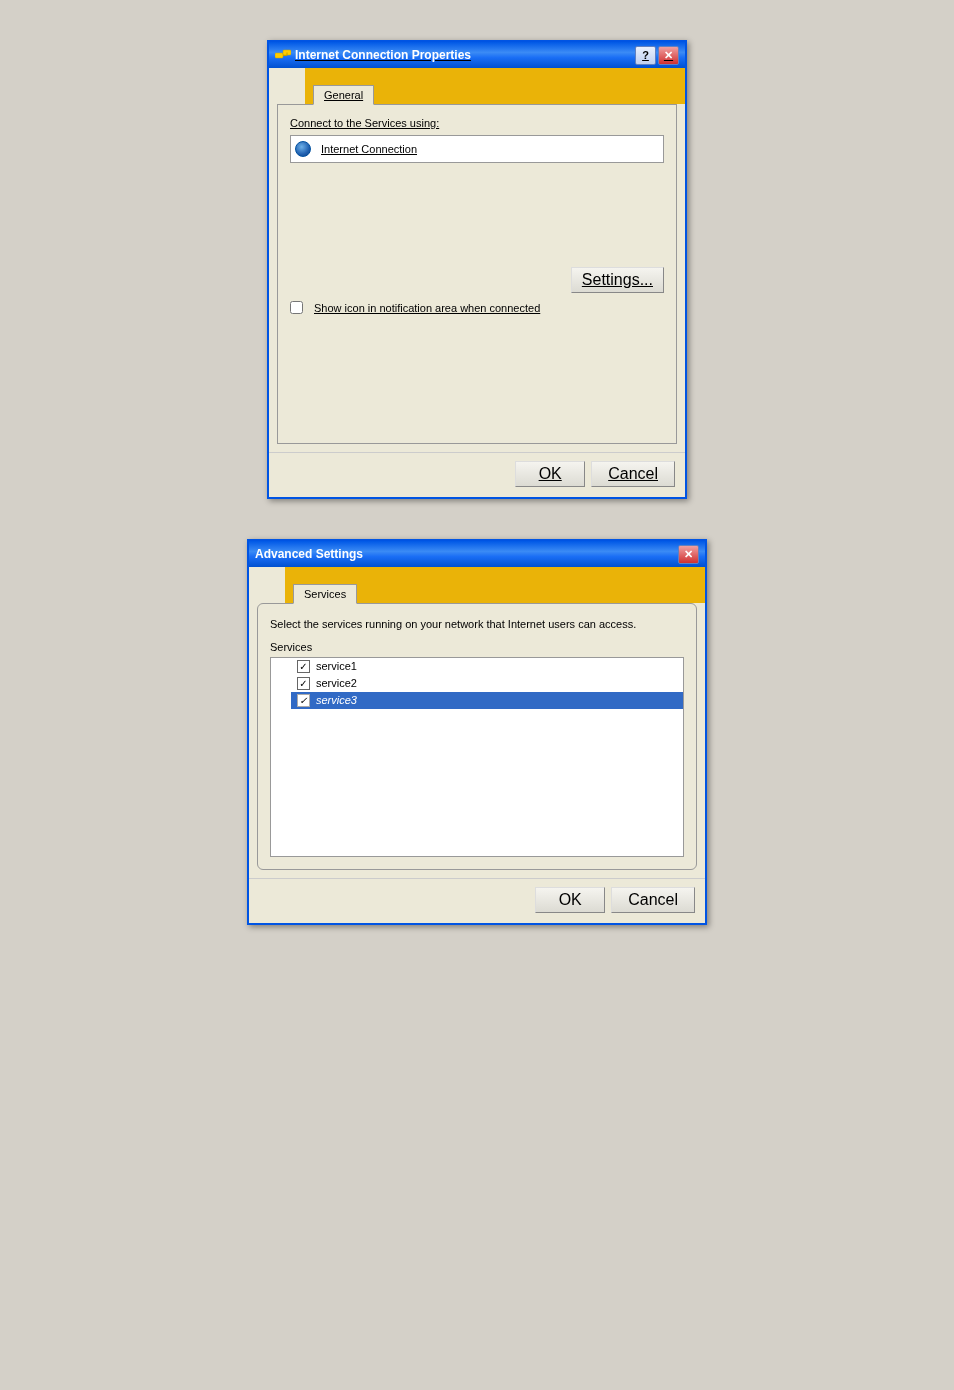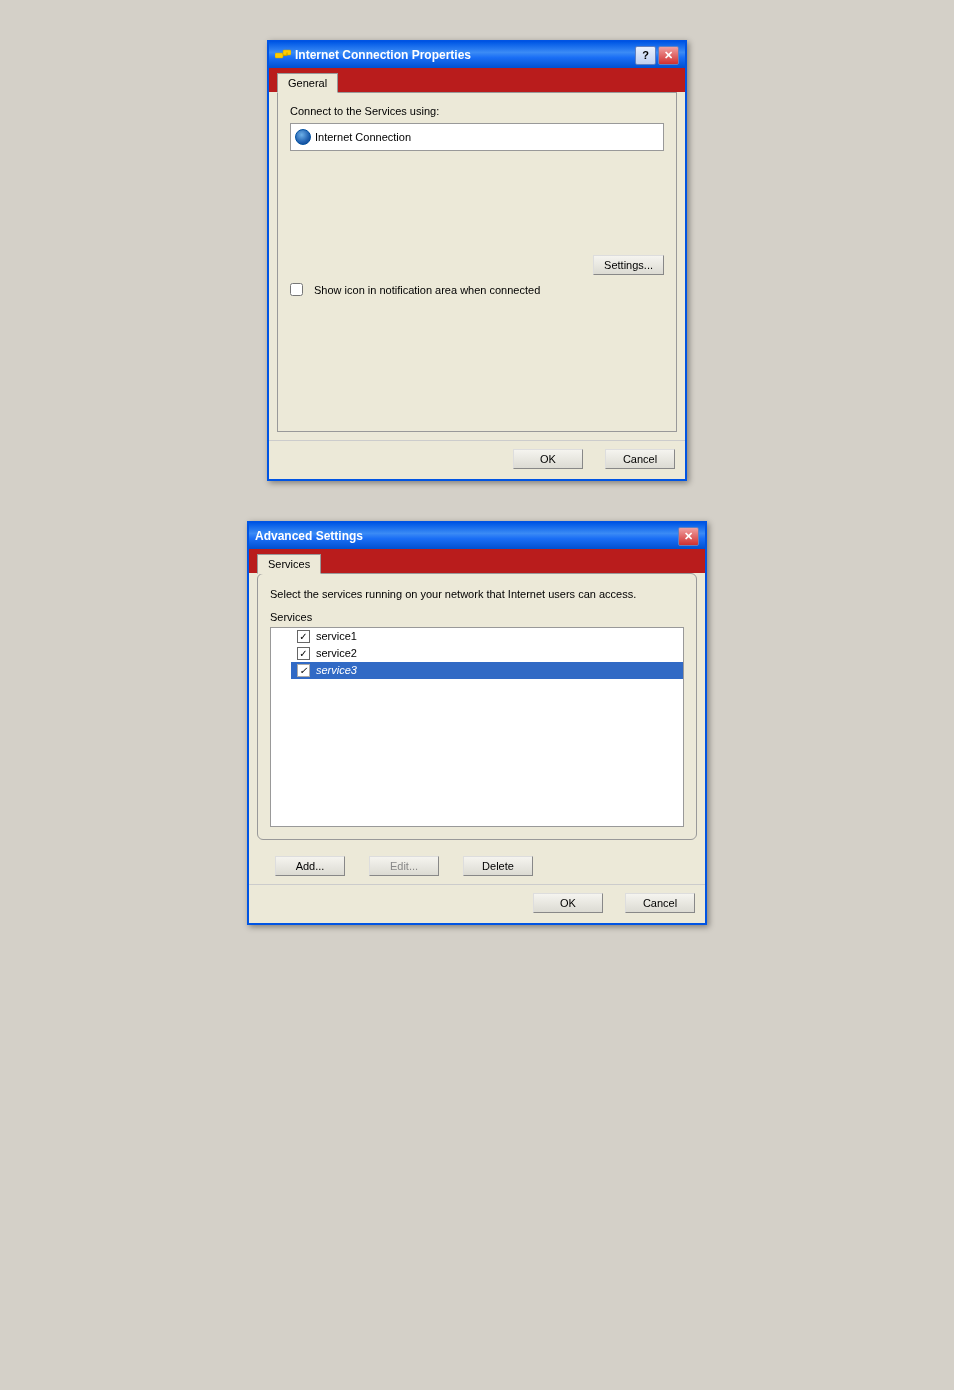--- a/index.html
+++ b/index.html
@@ -69,22 +69,23 @@
       color: #fff;
     }
     .titlebar-btn.help-btn {
       color: #000;
       font-weight: bold;
     }
 
     
     .tab-bar {
       display: flex;
-      padding: 4px 8px 0 8px;
-      background: #b91c1c;
+      padding: 16px 8px 0 8px;
+      background: #eab308;
+      margin-left: 36px;
     }
     .tab {
       background: #ece9d8;
       border: 1px solid #999;
       border-bottom: none;
       padding: 3px 10px;
       font-size: 11px;
       cursor: pointer;
       position: relative;
       top: 1px;
@@ -101,35 +102,36 @@
     .content {
       border: 1px solid #999;
       margin: 0 8px 8px 8px;
       padding: 12px;
       background: #ece9d8;
     }
 
     
     .icp-window {
       width: 420px;
+      text-decoration: underline;
     }
     .icp-content {
       min-height: 340px;
     }
     .icp-label {
       font-size: 11px;
       margin-bottom: 6px;
     }
     .icp-listbox {
       border: 1px solid #999;
       background: #fff;
       padding: 4px;
       display: flex;
       align-items: center;
-      gap: 4px;
+      gap: 10px;
       height: 28px;
       margin-bottom: 14px;
     }
     .icp-description {
       font-size: 11px;
       line-height: 1.5;
       margin-top: 10px;
       margin-bottom: 14px;
       color: #333;
     }
@@ -145,24 +147,23 @@
       margin-bottom: 4px;
     }
 
     
     .btn {
       background: linear-gradient(to bottom, #f5f4ef, #dcdbd3);
       border: 1px solid #888;
       border-top-color: #ddd;
       border-left-color: #ddd;
       padding: 3px 16px;
-      font-size: 11px;
+      font-size: 16px;
       cursor: pointer;
       min-width: 70px;
-      margin-left: 16px;
     }
     .btn-small {
       min-width: 56px;
       padding: 3px 10px;
     }
 
     
     .dialog-footer {
       display: flex;
       justify-content: flex-end;
@@ -336,23 +337,18 @@
         <div class="service-checkbox checked"></div>
         <span>service2</span>
       </div>
       <div class="service-item selected">
         <div class="service-checkbox checked"></div>
         <span>service3</span>
       </div>
     </div>
   </div>
 
-  <div class="adv-btn-row">
-    <button class="btn">Add...</button>
-    <button class="btn" style="color:#888;">Edit...</button>
-    <button class="btn">Delete</button>
-  </div>
 
   <div class="dialog-footer">
     <button class="btn">OK</button>
     <button class="btn">Cancel</button>
   </div>
 </div>
 
 </body></html>

